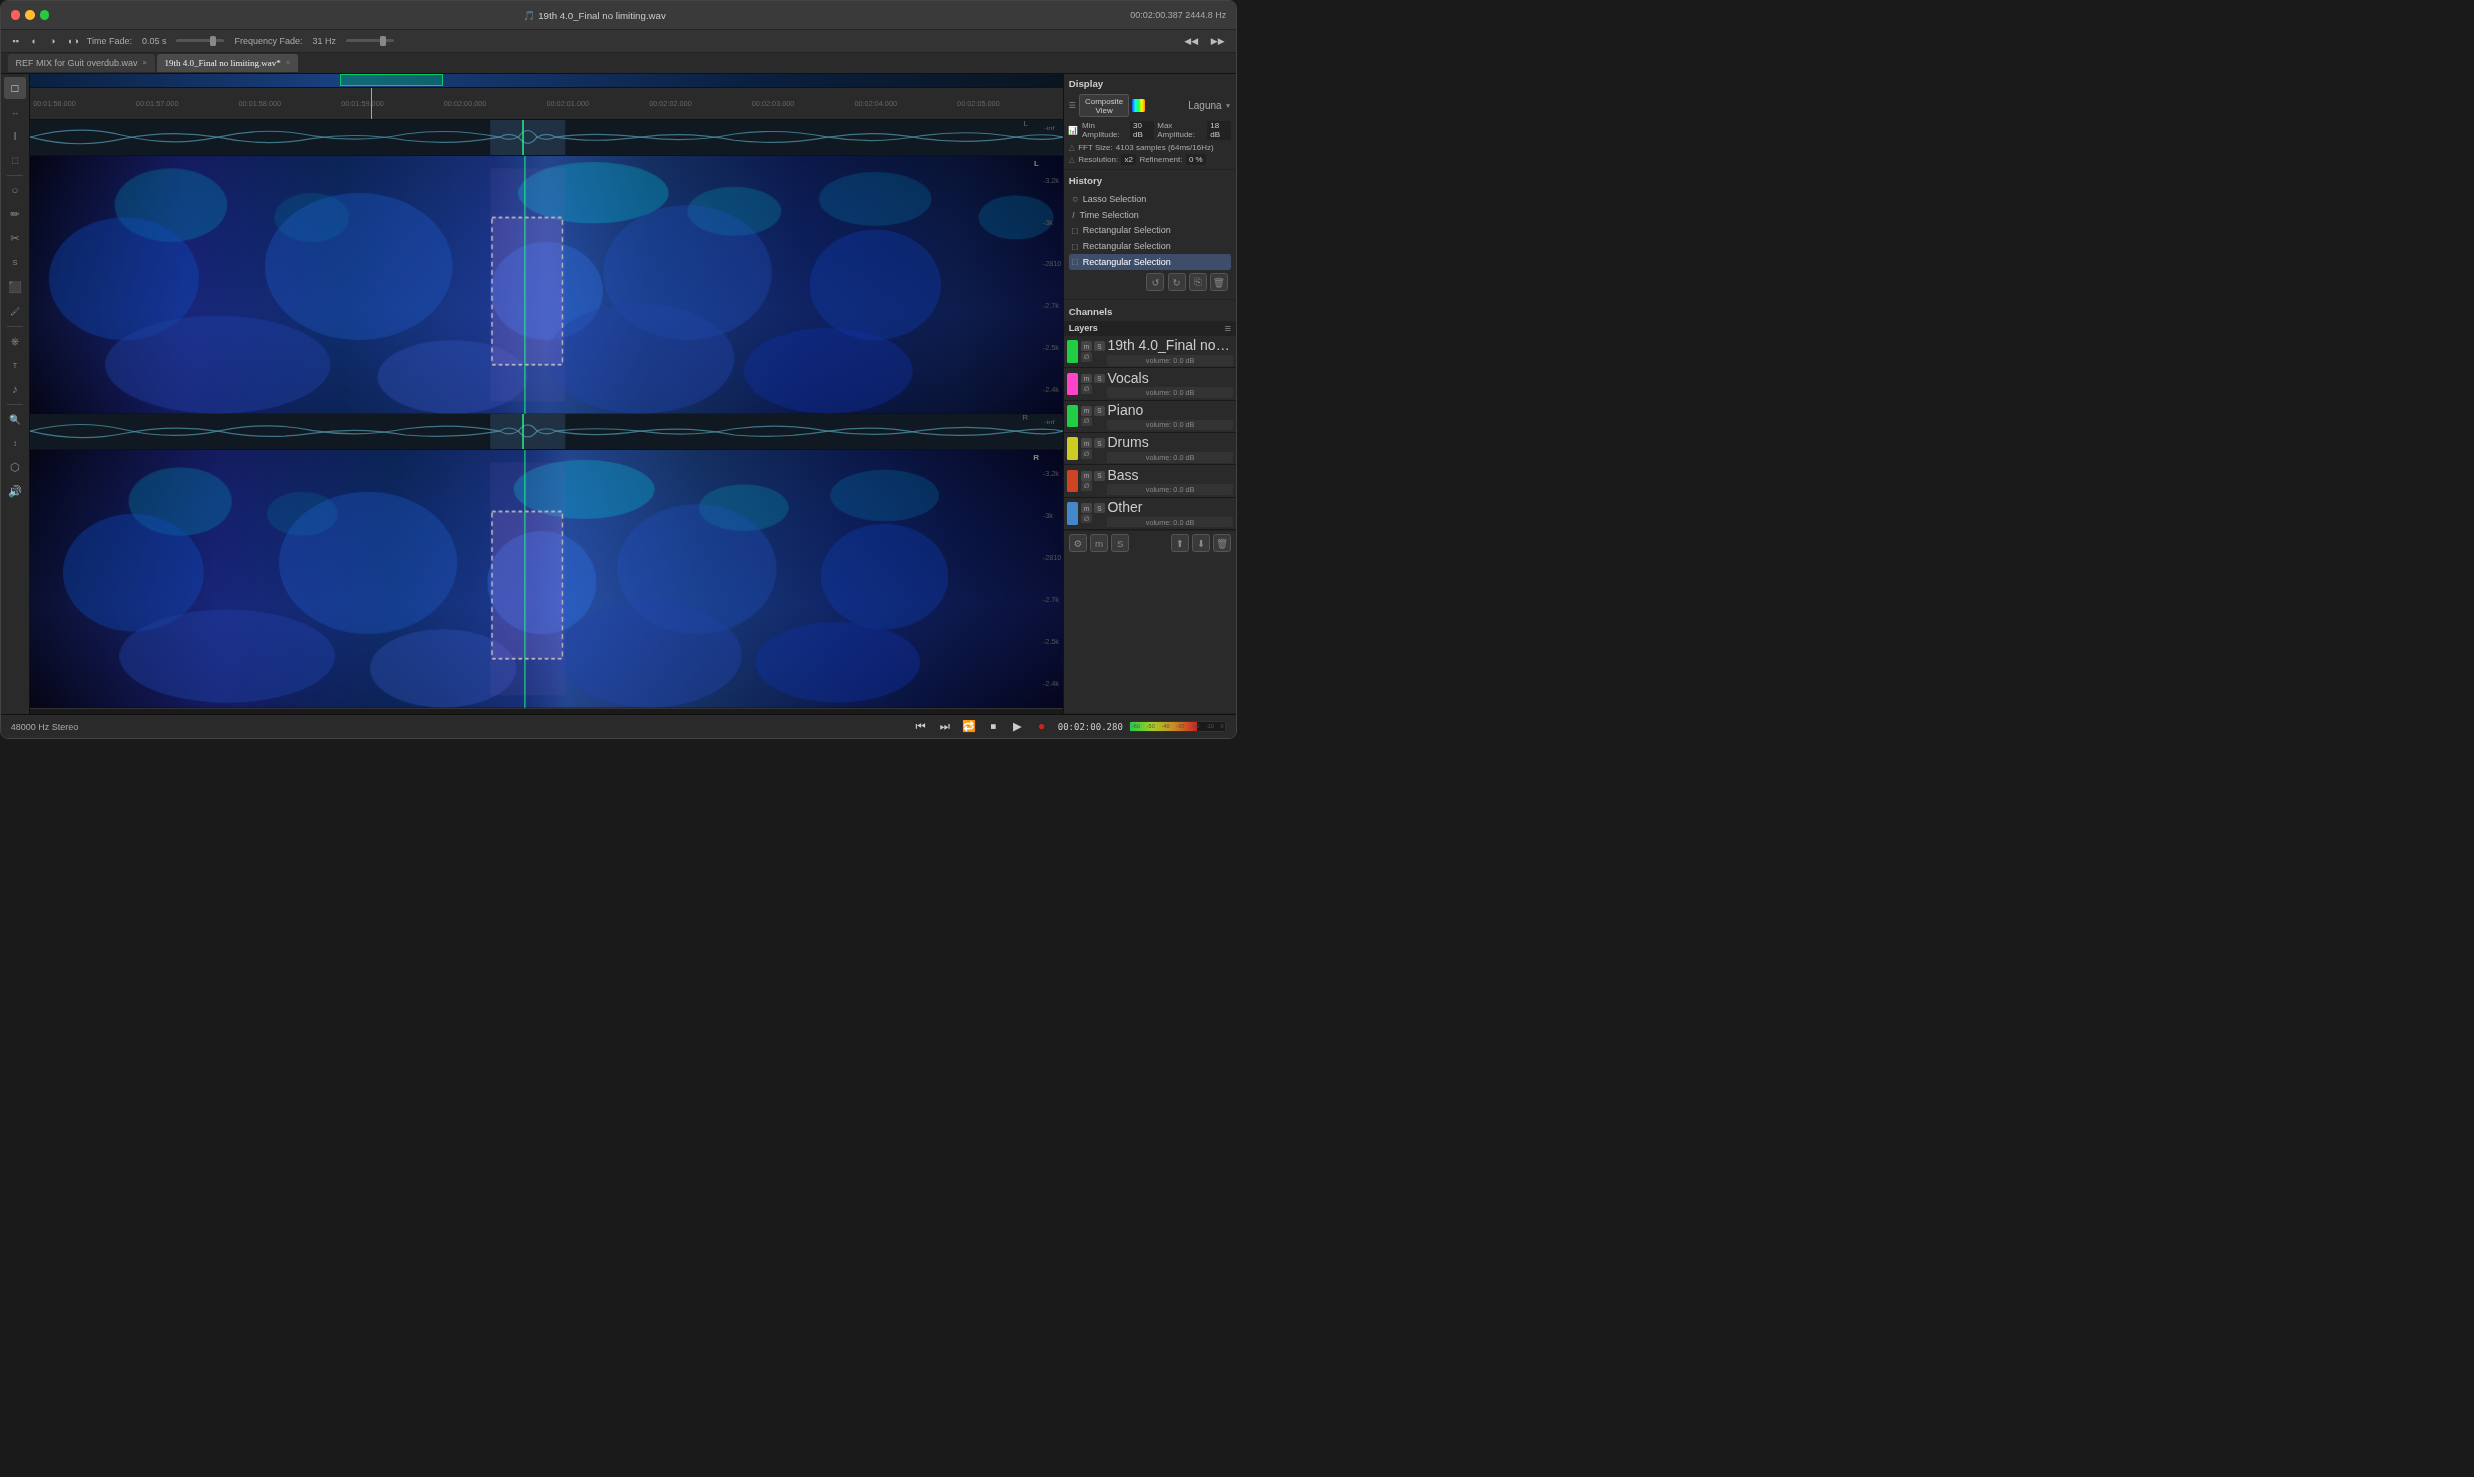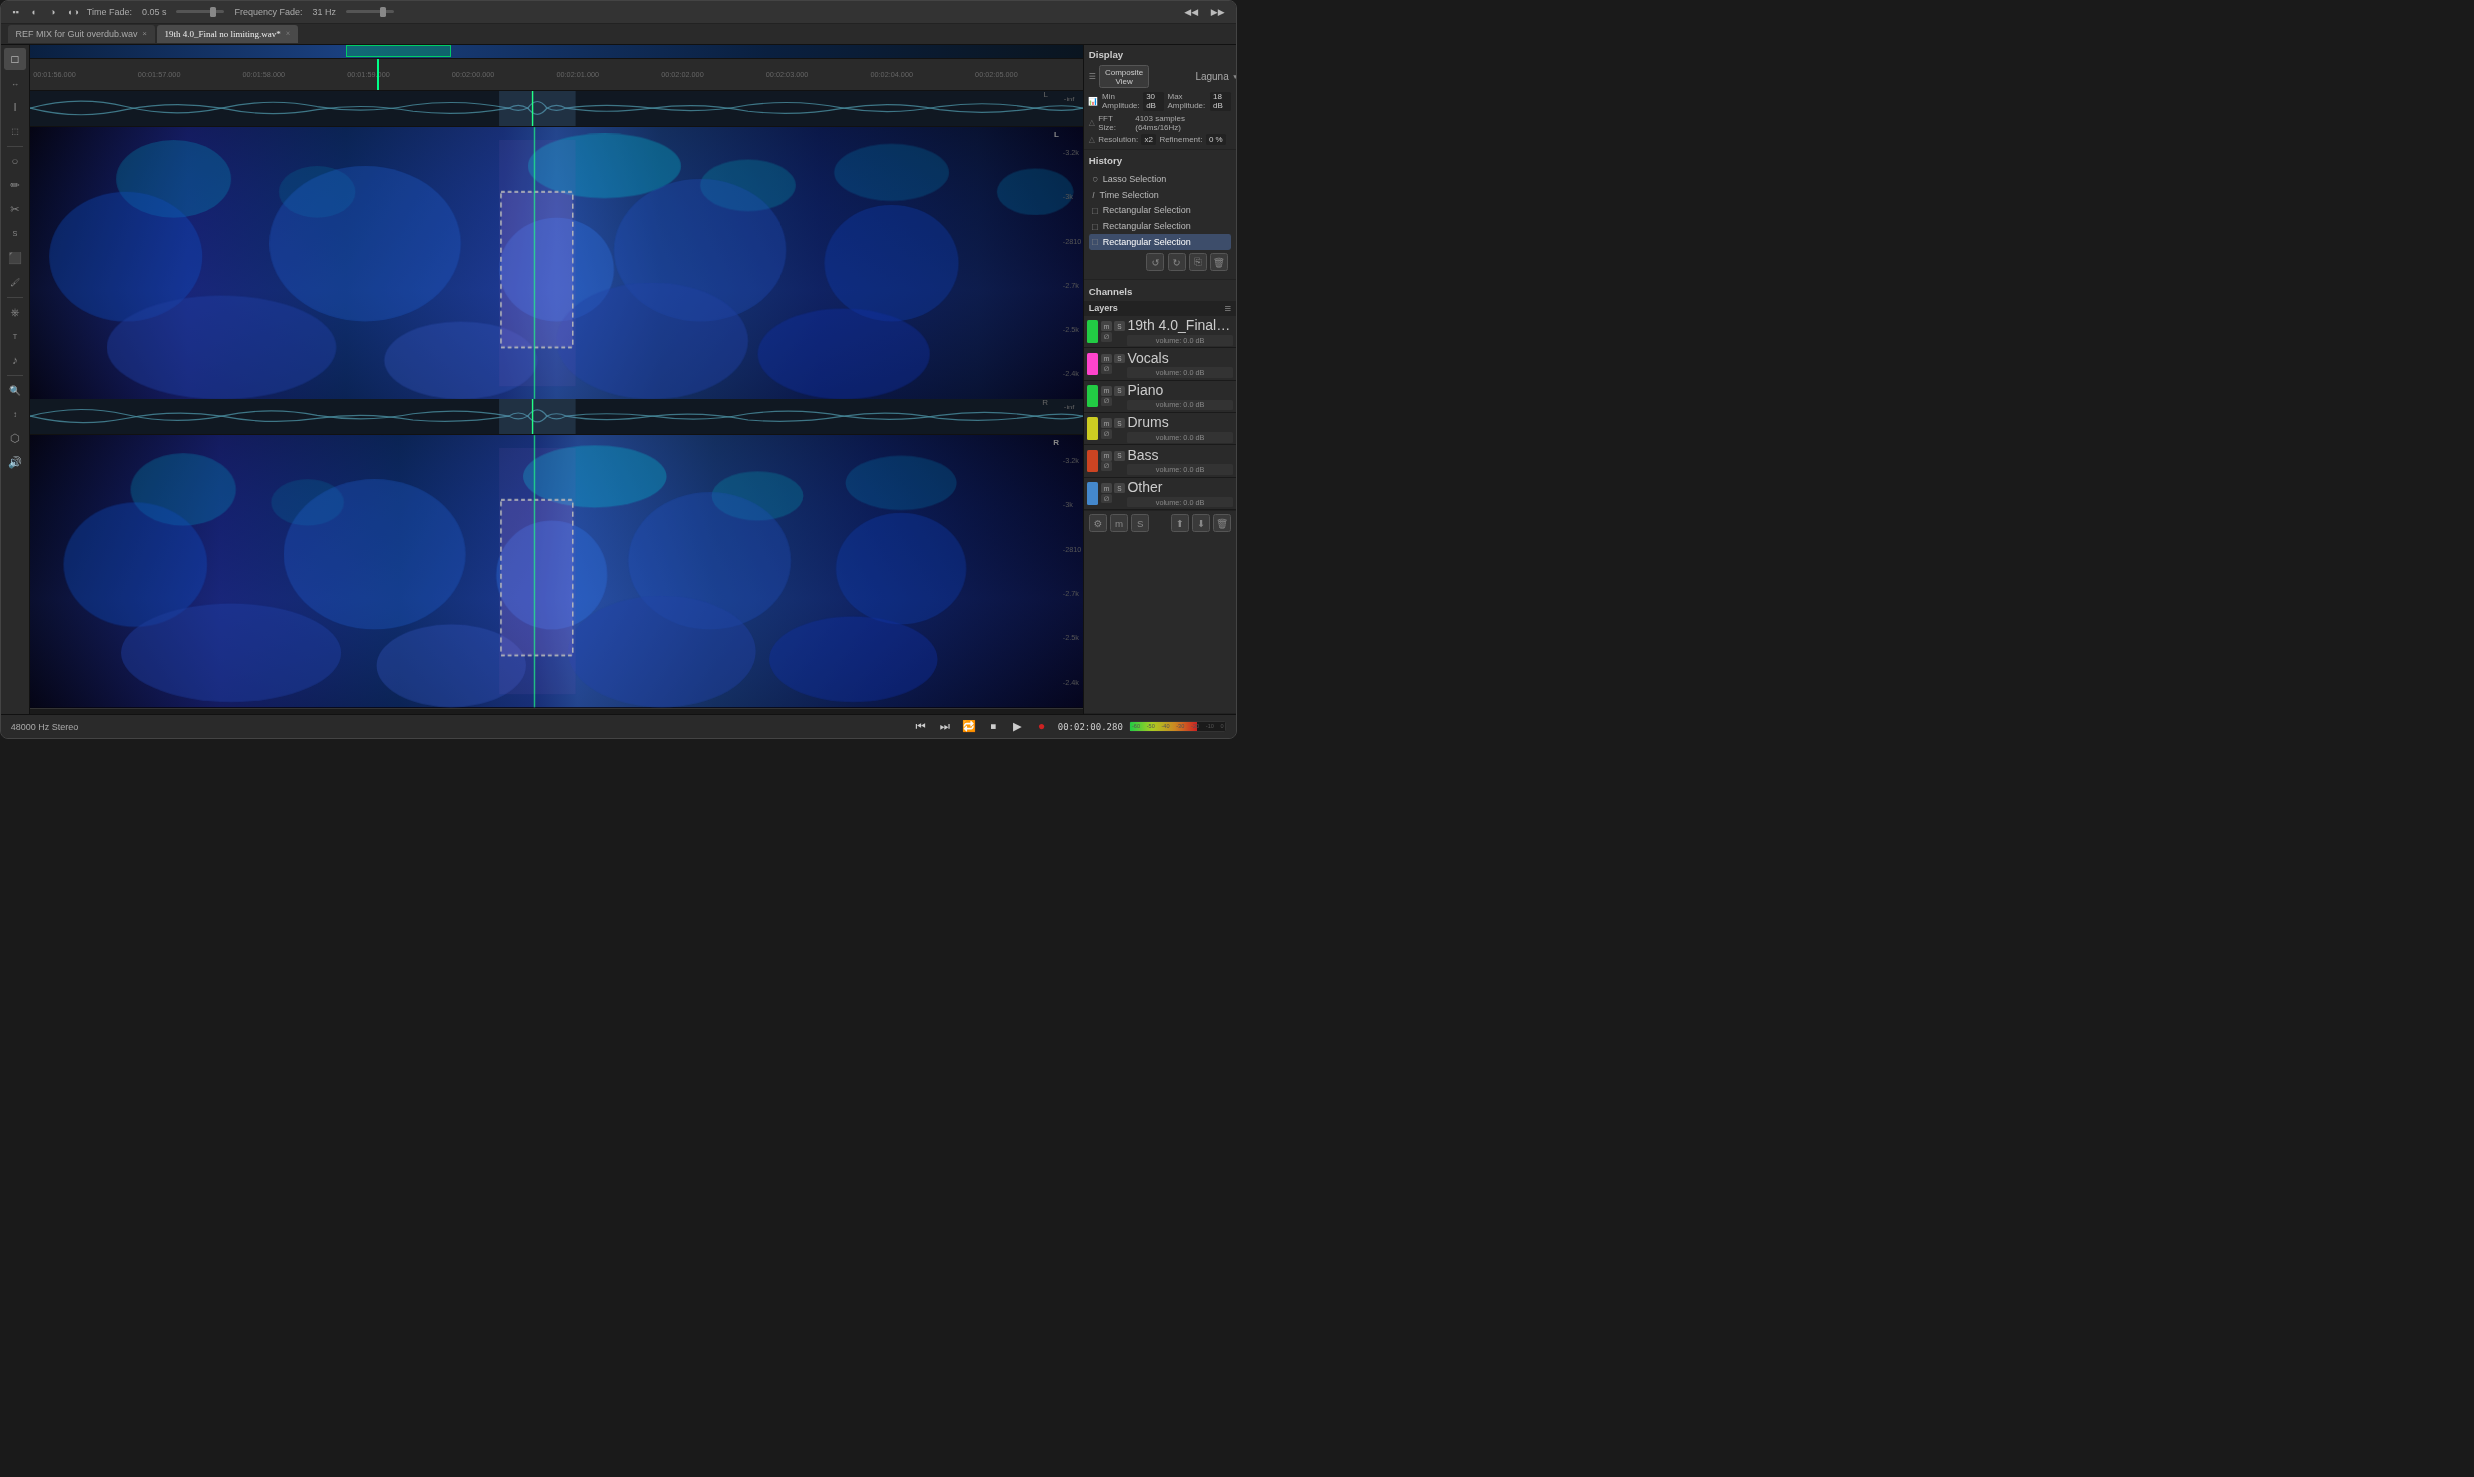--- a/index.html
+++ b/index.html
@@ -238,21 +238,21 @@
     }
 
     .channel-content {
       flex: 1;
       display: flex;
       flex-direction: column;
     }
 
     
     .right-panel {
-      width: 153px;
+      width: 173px;
       background: #2a2a2a;
       display: flex;
       flex-direction: column;
       flex-shrink: 0;
       border-left: 0.8px solid #111;
       overflow-y: auto;
       overflow-x: hidden;
     }
 
     .panel-section {
@@ -539,20 +539,29 @@
       background: #1a1a1a;
       border-top: 0.8px solid #333;
       flex-shrink: 0;
     }
   </style>
 </head>
 <body>
 
 <div class="window">
 
+  <div class="titlebar">
+    <div class="titlebar-buttons">
+      <div class="titlebar-btn btn-close"></div>
+      <div class="titlebar-btn btn-min"></div>
+      <div class="titlebar-btn btn-max"></div>
+    </div>
+    <div class="titlebar-title">🎵 19th 4.0_Final no limiting.wav</div>
+    <div class="titlebar-time">00:02:00.387  2444.8 Hz</div>
+  </div>
 
   <div class="toolbar">
     <div class="toolbar-item">▪▪</div>
     <div class="toolbar-item">◐</div>
     <div class="toolbar-item">◑</div>
     <div class="toolbar-item">◐◑</div>
     <div class="toolbar-fade">
       <span class="fade-label">Time Fade:</span>
       <span class="fade-label">0.05 s</span>
       <div class="fade-slider"></div>

